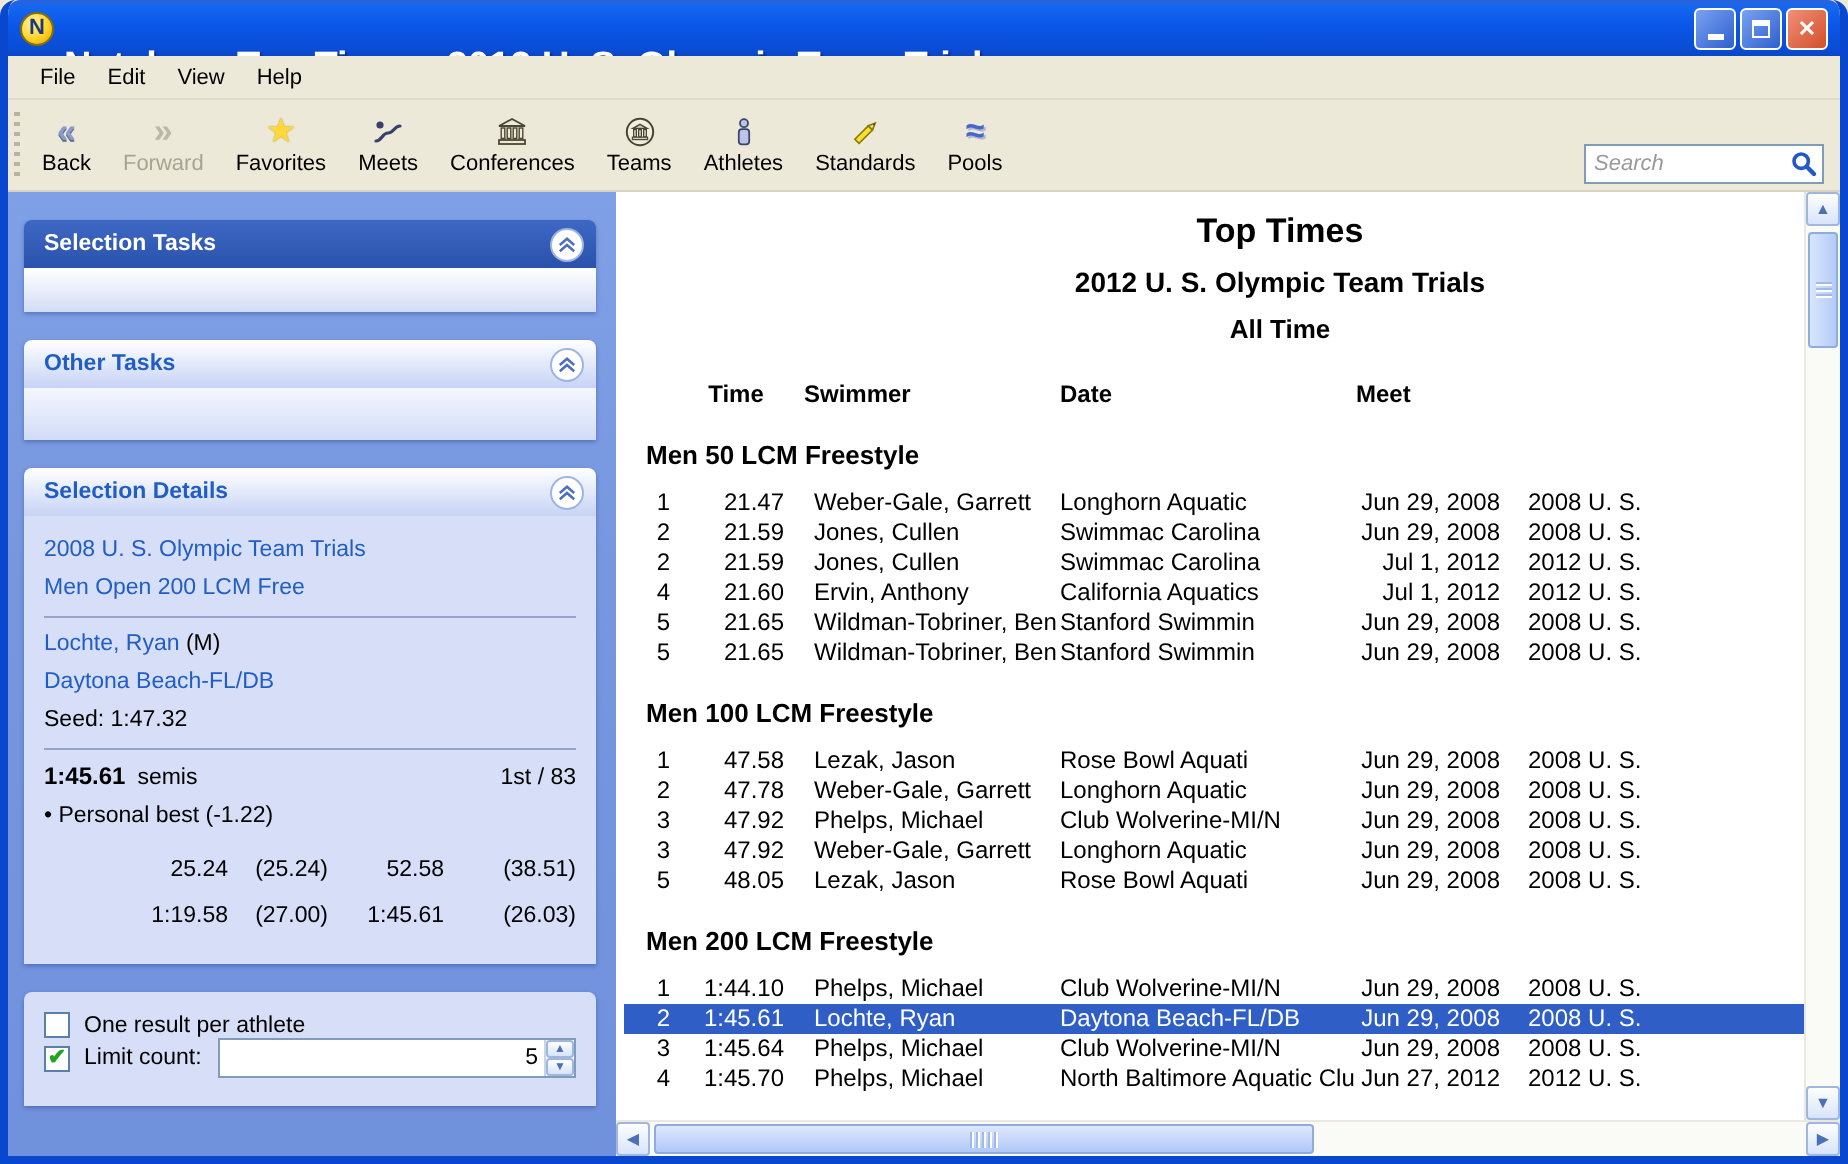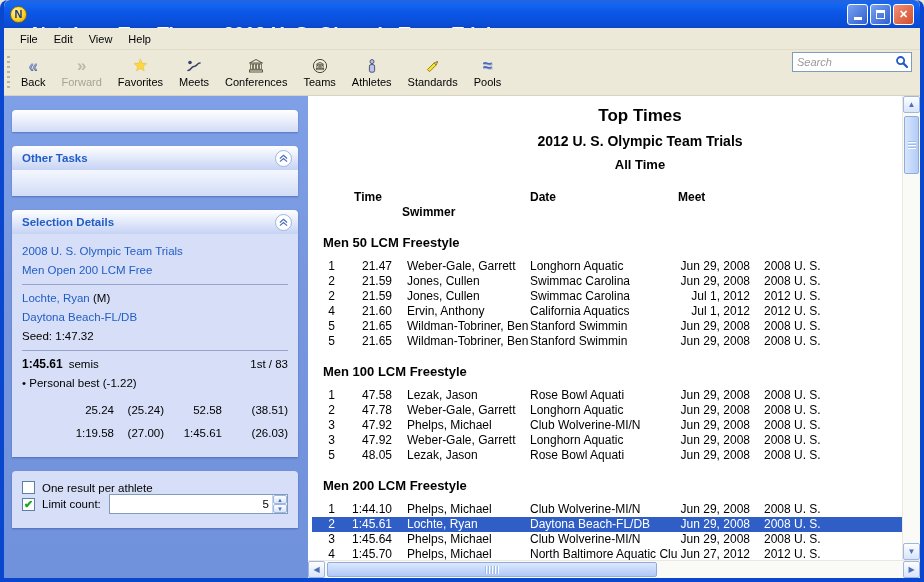--- a/index.html
+++ b/index.html
@@ -37,21 +37,21 @@
     background:repeating-linear-gradient(180deg,#B8B4A0 0 2px,transparent 2px 5px);}
   .tb-btn{ display:flex; flex-direction:column; align-items:center; justify-content:flex-start;
     padding:2px 6px; margin-right:2px; border:1px solid transparent; border-radius:2px;}
   .tb-btn .ticon{ height:20px; display:flex; align-items:center; justify-content:center; font-size:17px; line-height:20px;}
   .tb-btn .tlabel{ font-size:11px; margin-top:0; color:#000;}
   .tb-btn.disabled .tlabel{ color:#A8A490;}
   .i-back{ color:#8A9CC8; font-weight:bold; text-shadow:0 1px 0 #5A6A90; font-size:19px;}
   .i-forward{ color:#BCB8A8; font-weight:bold; font-size:19px;}
   .i-star{ color:#FFD83C; text-shadow:0 0 1px #B89000; font-size:18px;}
   .i-pools{ color:#4868C8; font-weight:bold; font-size:18px; text-shadow:1px 1px 0 #B0B8D0;}
-  .searchbox{ position:absolute; right:8px; top:2px; width:120px; height:20px;}
+  .searchbox{ position:absolute; right:8px; top:22px; width:120px; height:20px;}
   .searchbox input{ width:100%; height:100%; border:1px solid #7F9DB9; padding:2px 20px 2px 4px; font-size:11px;
     font-family:"Liberation Sans",sans-serif;}
   .searchbox input::placeholder{ font-style:italic; color:#9A9A9A;}
   .search-mag{ position:absolute; right:3px; top:3px;}
 
   
   .main{ flex:1; display:flex; overflow:hidden;}
 
   
   .sidebar{ flex:0 0 304px; background:linear-gradient(180deg,#7FA0E6,#7796DE 40%,#7091DC); padding:14px 10px 0 8px; overflow:hidden;}
@@ -90,21 +90,21 @@
   .content-col{ flex:1; display:flex; flex-direction:column; overflow:hidden; background:#fff;}
   .viewport-row{ flex:1; display:flex; overflow:hidden;}
   .viewport{ flex:1; overflow:hidden; position:relative;}
   .document{ width:660px; padding:6px 0 0 4px; color:#000;}
   .rpt-title{ text-align:center; font-weight:bold; font-size:17px; margin-top:4px;}
   .rpt-sub{ text-align:center; font-weight:bold; font-size:14px; margin-top:7px;}
   .rpt-sub2{ text-align:center; font-weight:bold; font-size:13px; margin-top:8px;}
   .grid{ display:grid; grid-template-columns:32px 48px 138px 148px 72px 1fr; font-size:12px; line-height:15px;}
   .hdr-row{ margin:18px 0 0 0; font-weight:bold;}
   .hdr-row .h-time{ grid-column:2; text-align:center;}
-  .hdr-row .h-swimmer{ padding-left:10px;margin-top:15px;}
+  .hdr-row .h-swimmer{ padding-left:10px;}
   .hdr-row .h-date{ }
   .hdr-row .h-meet{ }
   .section-heading{ font-weight:bold; font-size:13px; margin:15px 0 9px 11px;}
   .trow{ }
   .trow .c-rank{ text-align:right; padding-right:9px;}
   .trow .c-time{ text-align:right; font-weight:normal;}
   .trow .c-swimmer{ padding-left:15px; white-space:nowrap; overflow:hidden;}
   .trow .c-team{ white-space:nowrap; overflow:hidden;}
   .trow .c-date{ text-align:right; white-space:nowrap;}
   .trow .c-meet{ padding-left:14px; white-space:nowrap; overflow:hidden;}
@@ -237,20 +237,29 @@
           </svg>
       </span>
     </div>
   </div>
 
   <div class="main">
 
     <div class="sidebar">
 
       <div class="panel">
+        <div class="panel-head dark">
+          <span class="panel-title">Selection Tasks</span>
+          <span class="chev-btn">
+            <svg width="9" height="9" viewBox="0 0 10 10">
+                <polyline points="1,5 5,1.5 9,5" fill="none" stroke="#4E6FC0" stroke-width="1.4"></polyline>
+                <polyline points="1,8.5 5,5 9,8.5" fill="none" stroke="#4E6FC0" stroke-width="1.4"></polyline>
+              </svg>
+          </span>
+        </div>
         <div class="panel-body body-strip1"></div>
       </div>
 
       <div class="panel">
         <div class="panel-head light">
           <span class="panel-title">Other Tasks</span>
           <span class="chev-btn">
             <svg width="9" height="9" viewBox="0 0 10 10">
                 <polyline points="1,5 5,1.5 9,5" fill="none" stroke="#4E6FC0" stroke-width="1.4"></polyline>
                 <polyline points="1,8.5 5,5 9,8.5" fill="none" stroke="#4E6FC0" stroke-width="1.4"></polyline>

